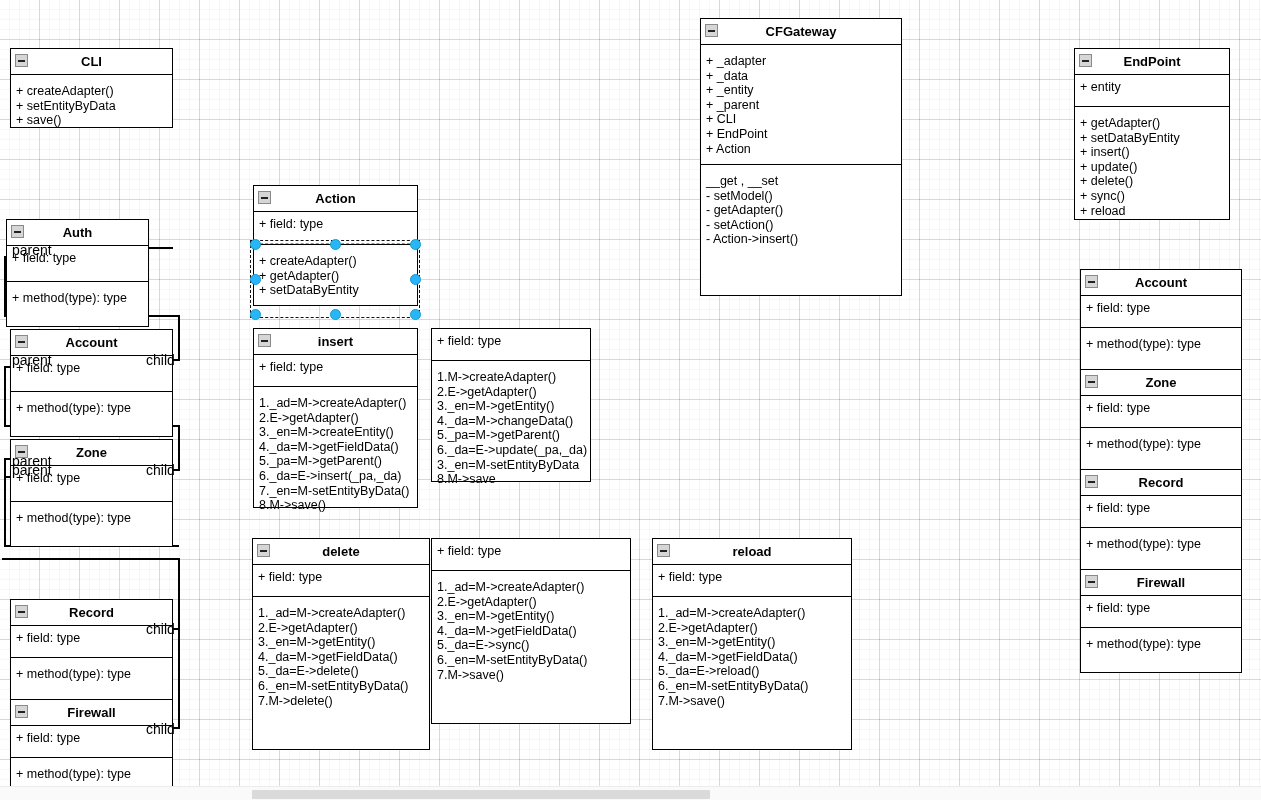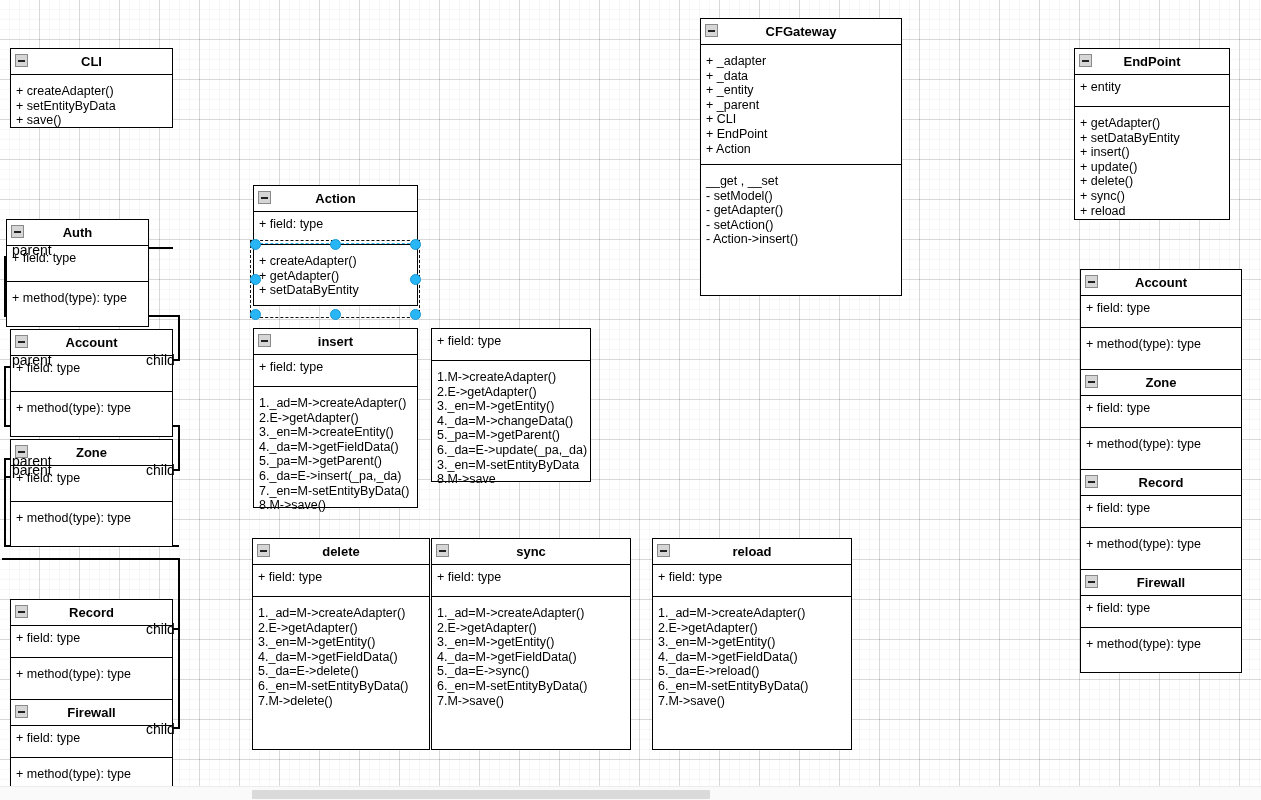--- a/index.html
+++ b/index.html
@@ -298,21 +298,20 @@
           <div class="ln">1._ad=M-&gt;createAdapter()</div>
           <div class="ln">2.E-&gt;getAdapter()</div>
           <div class="ln">3._en=M-&gt;getEntity()</div>
           <div class="ln">4._da=M-&gt;getFieldData()</div>
           <div class="ln">5._da=E-&gt;delete()</div>
           <div class="ln">6._en=M-setEntityByData()</div>
           <div class="ln">7.M-&gt;delete()</div>
         </div>
       </div>
       <div class="uml" style="left: 431px; top: 538px; width: 200px;">
-        <div class="hdr"><span class="collapse"></span><span>sync</span></div>
         <div class="sect" style="height: 32px;">
           <div class="ln">+ field: type</div>
         </div>
         <div class="sect pad-top" style="height: 152px;">
           <div class="ln">1._ad=M-&gt;createAdapter()</div>
           <div class="ln">2.E-&gt;getAdapter()</div>
           <div class="ln">3._en=M-&gt;getEntity()</div>
           <div class="ln">4._da=M-&gt;getFieldData()</div>
           <div class="ln">5._da=E-&gt;sync()</div>
           <div class="ln">6._en=M-setEntityByData()</div>

